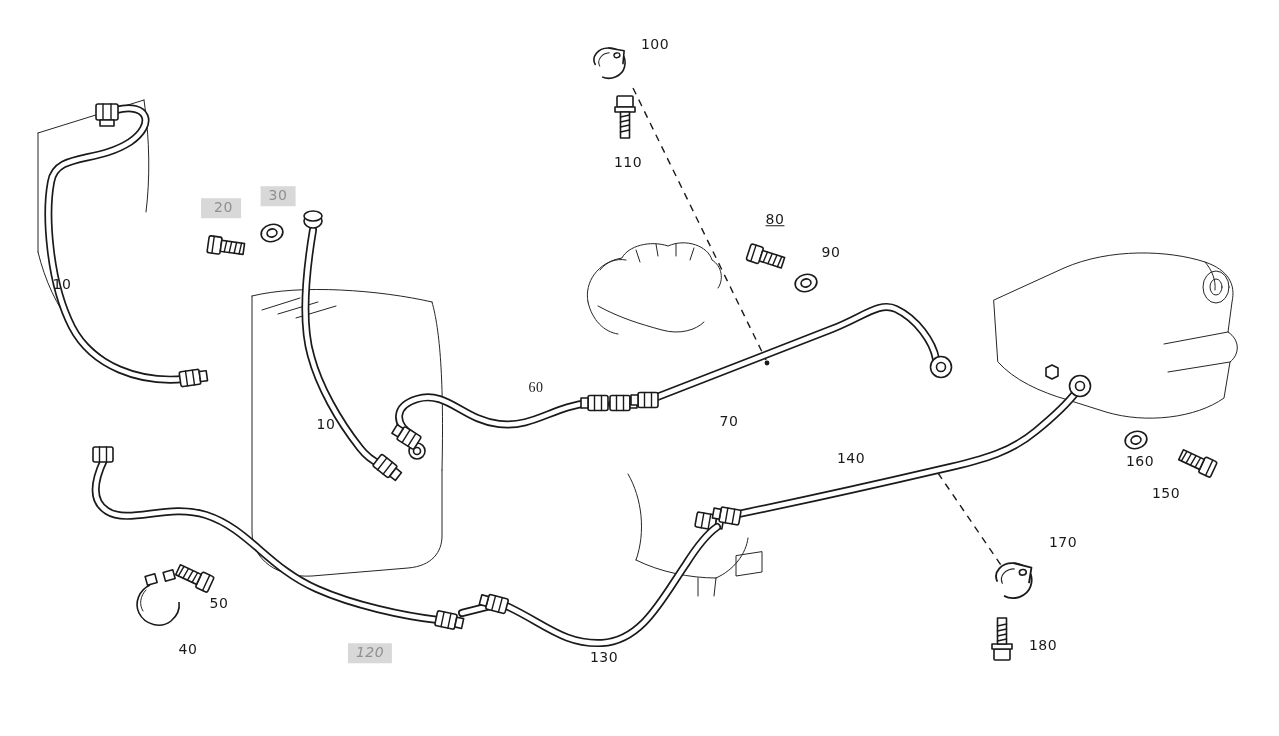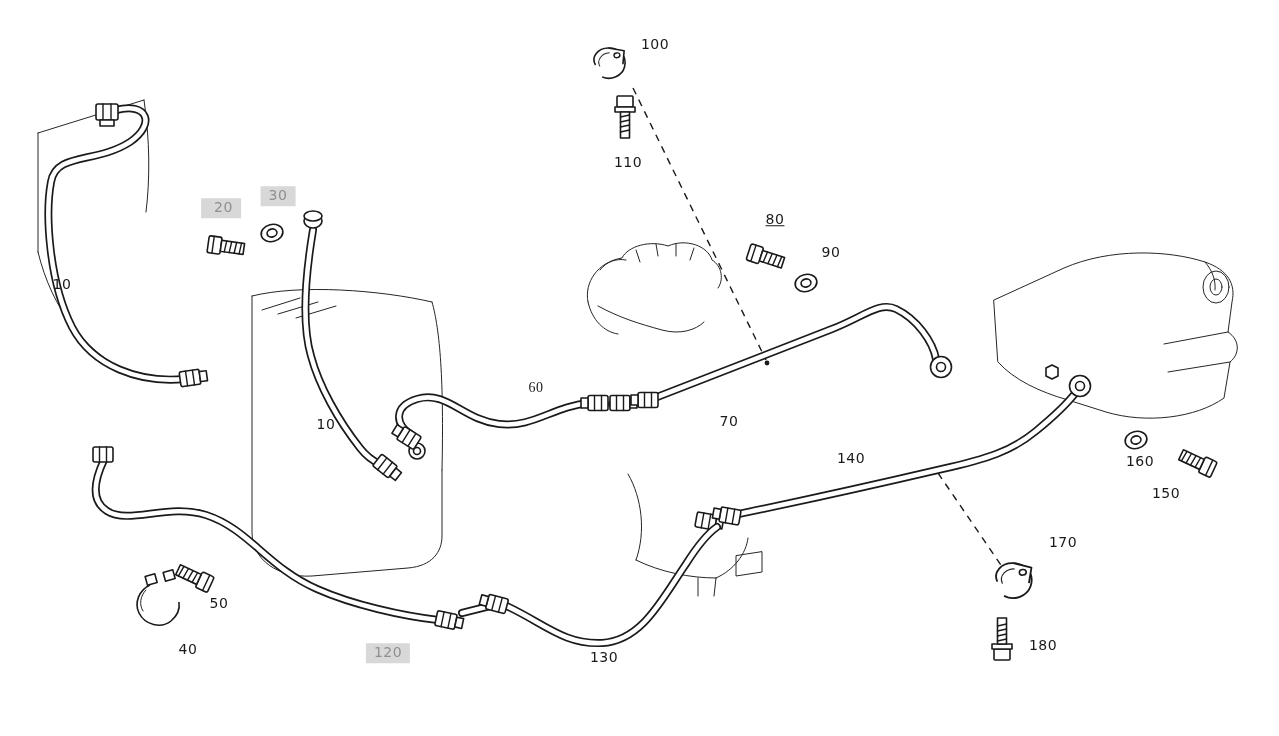--- a/index.html
+++ b/index.html
@@ -232,21 +232,21 @@
       <div class="part-label highlighted" style="left: 221px; top: 208px; padding-left: 13px;">20</div>
       <div class="part-label highlighted" style="left: 278px; top: 196px;">30</div>
       <div class="part-label" style="left: 188px; top: 650px;">40</div>
       <div class="part-label" style="left: 219px; top: 604px; text-align: center;">50</div>
       <div class="part-label" style="left: 536px; top: 388px; font-family: Liberation Serif, serif;">60</div>
       <div class="part-label" style="left: 729px; top: 414px; margin-top: 8px;">70</div>
       <div class="part-label" style="left: 775px; top: 220px; text-decoration: underline;">80</div>
       <div class="part-label" style="left: 831px; top: 253px;">90</div>
       <div class="part-label" style="left: 655px; top: 45px;">100</div>
       <div class="part-label" style="left: 628px; top: 163px;">110</div>
-      <div class="part-label highlighted" style="left: 388px; top: 653px;">120</div>
+      <div class="part-label highlighted" style="left: 370px; top: 653px; font-style: italic;">120</div>
       <div class="part-label" style="left: 604px; top: 658px;">130</div>
       <div class="part-label" style="left: 851px; top: 459px;">140</div>
       <div class="part-label" style="left: 1166px; top: 494px;">150</div>
       <div class="part-label" style="left: 1140px; top: 462px;">160</div>
       <div class="part-label" style="left: 1063px; top: 543px;">170</div>
       <div class="part-label" style="left: 1043px; top: 646px;">180</div>
     </div>
 </div>
 
 </body></html>

